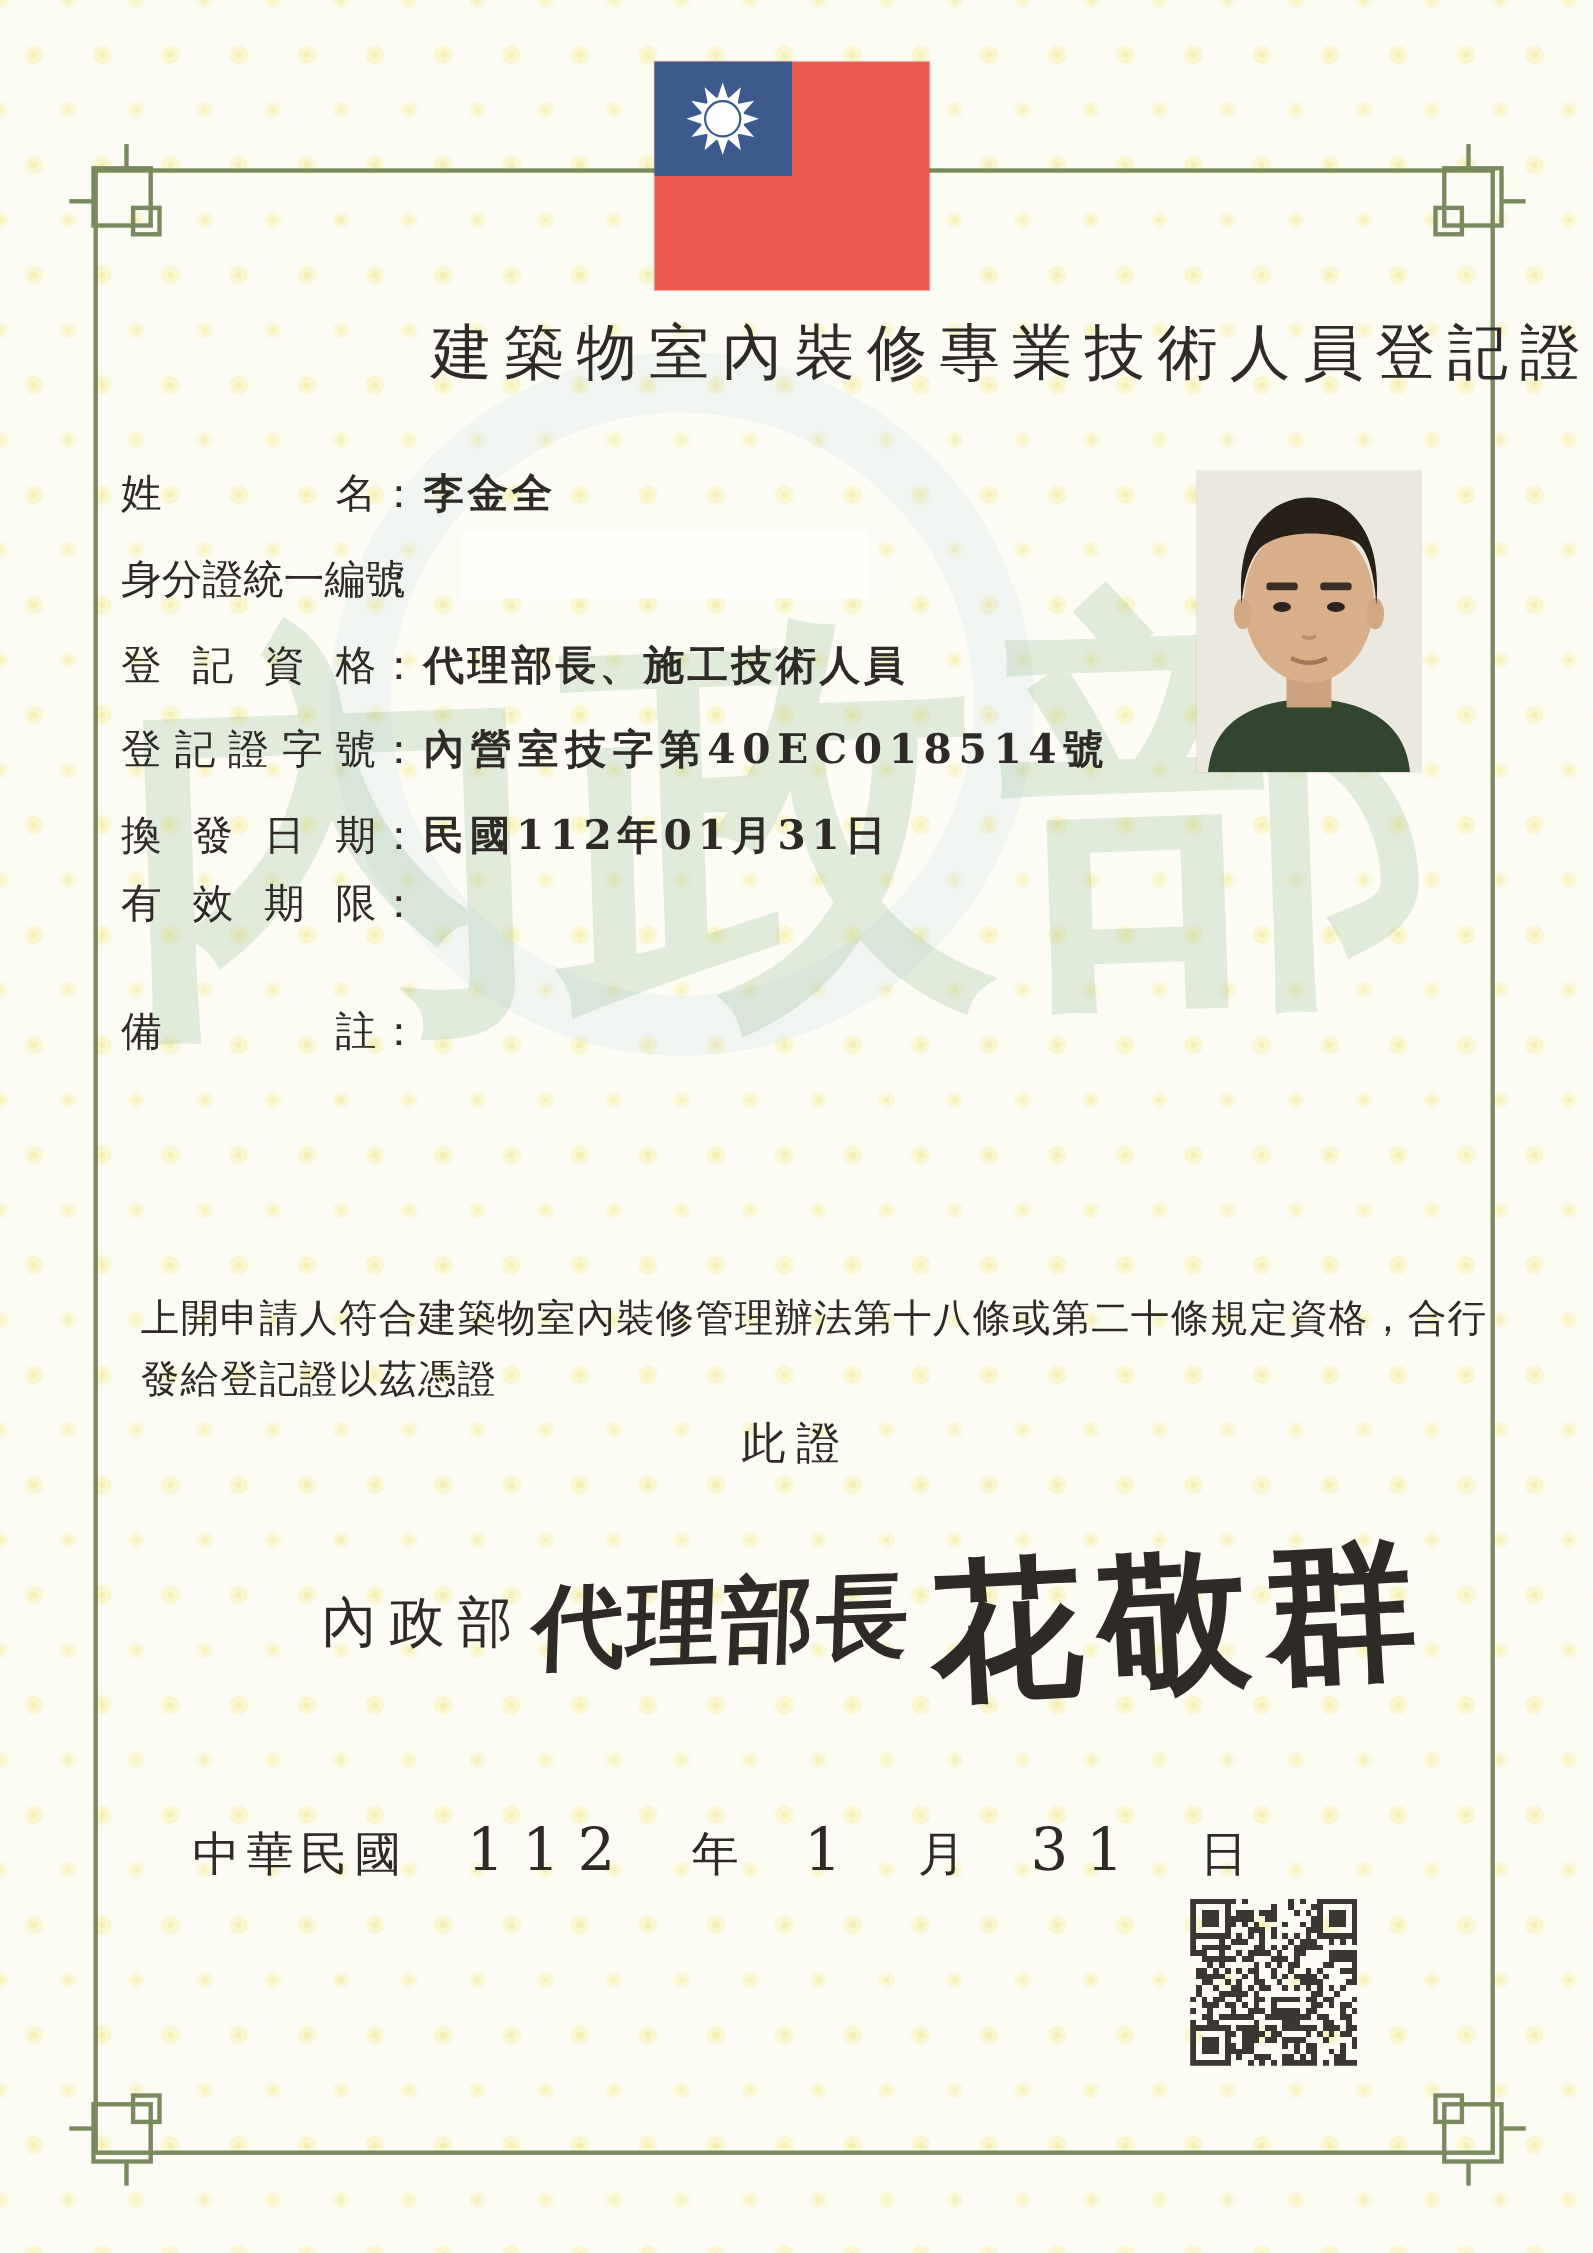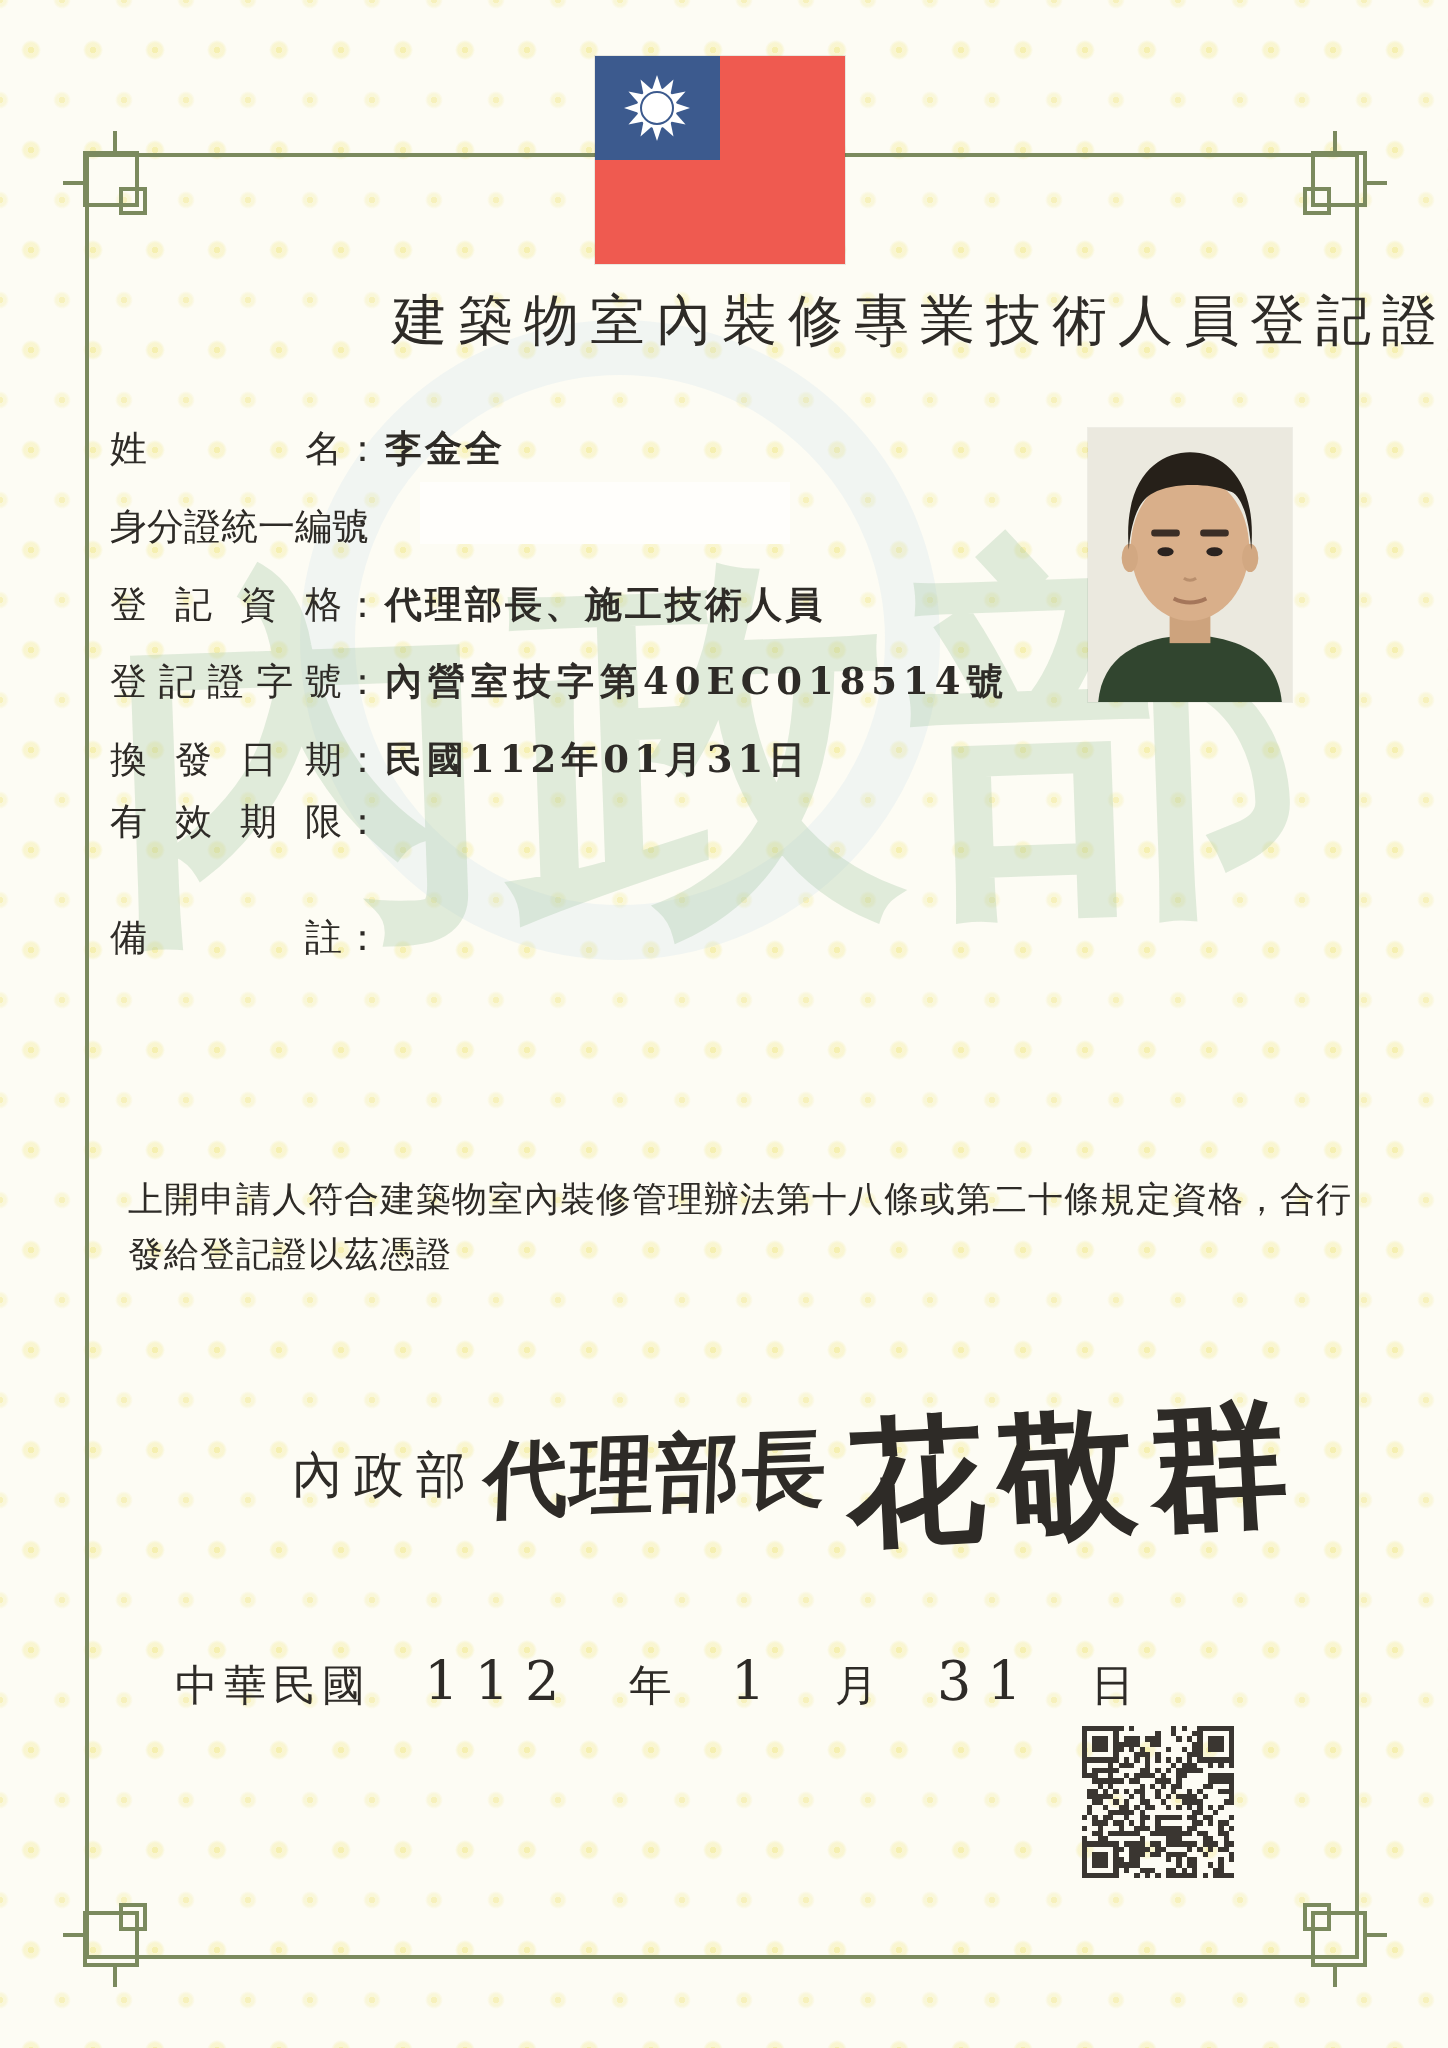--- a/index.html
+++ b/index.html
@@ -230,20 +230,21 @@
       <rect x="110" y="100" width="28" height="7" rx="3" fill="#3a2e26"></rect>
       <ellipse cx="76" cy="122" rx="8" ry="4.5" fill="#2a2320"></ellipse>
       <ellipse cx="124" cy="122" rx="8" ry="4.5" fill="#2a2320"></ellipse>
       <path d="M94,148 Q100,152 106,148" stroke="#b98f6d" stroke-width="3" fill="none"></path>
       <path d="M84,168 Q100,176 116,168" stroke="#a5765a" stroke-width="4" fill="none"></path>
     </svg>
   </div>
 
   <div class="statement">上開申請人符合建築物室內裝修管理辦法第十八條或第二十條規定資格，合行發給登記證以茲憑證</div>
 
+  <div class="seal">此證</div>
 
   <div class="signature">
     <span class="sig-issuer">內政部</span>
     <span class="sig-acting">代理部長</span>
     <span class="sig-name">花敬群</span>
   </div>
 
   <div class="dateline">
     <span class="unit">中華民國</span>
     <span class="num">112</span>

